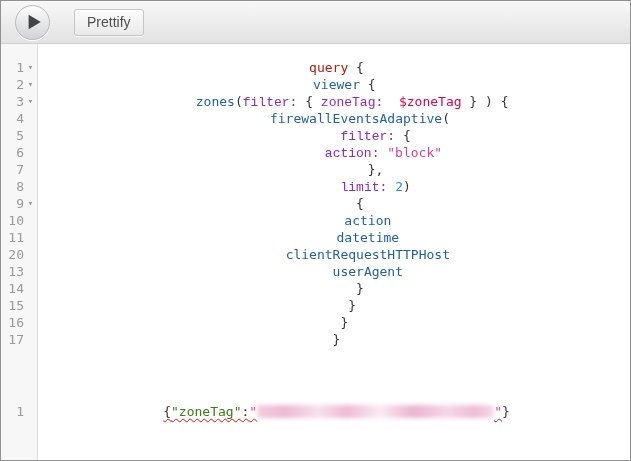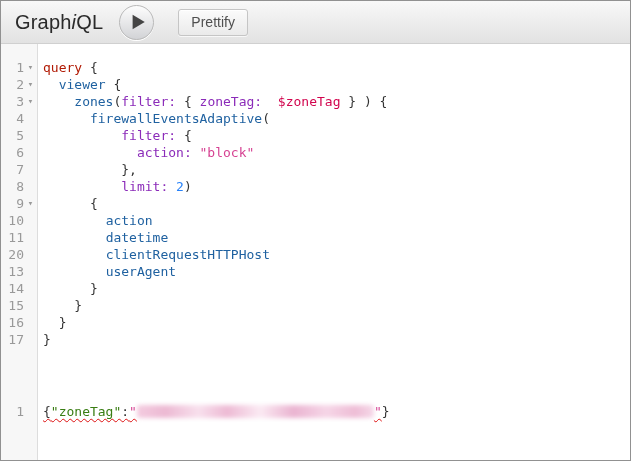--- a/index.html
+++ b/index.html
@@ -92,25 +92,25 @@
     line-height: 17px;
     cursor: pointer;
   }
   .code {
     flex: 1;
     padding: 15px 0 0 5px;
     white-space: pre;
     cursor: text;
   }
   .vars .code { padding-top: 16px; }
-  .code-line { height: 17px; white-space: pre; }
+  .code-line { height: 17px; white-space: pre; text-align: center; }
 
   .tok.kw  { color: var(--c-keyword, #B11A04); }
   .tok.fld { color: var(--c-field, #1F61A0); }
-  .tok.arg { color: var(--c-argument, #8B2BB9); }
+  .tok.arg { color: var(--c-argument, #8B2BB9); font-family: Liberation Mono, monospace; }
   .tok.var { color: var(--c-variable, #D2054E); }
   .tok.str { color: var(--c-string, #D64292); }
   .tok.num { color: var(--c-number, #2882F9); }
   .tok.pun { color: var(--c-punctuation, #333333); }
   .tok.key { color: var(--c-json_key, #397D13); }
   .tok.err {
     text-decoration: underline wavy var(--c-error_underline, #DD1111);
     text-decoration-thickness: 1px;
     text-underline-offset: 2px;
     text-decoration-skip-ink: none;
@@ -139,21 +139,20 @@
     padding: 6px 0 0 42px;
   }
   .vars { flex: 1; }
 </style>
 </head>
 <body>
 
 <div class="app">
 
   <div class="topbar">
-    <div class="logo"><span>Graph</span><em>i</em><span>QL</span></div>
 
     <button class="execute-button" title="">
       <svg width="34" height="34" viewBox="0 0 34 34">
         <path d="M 13 9.5 L 25.5 17 L 13 24.5 z" fill="#444"></path>
       </svg>
     </button>
 
     <button class="tb-btn">Prettify</button>
   </div>
 

